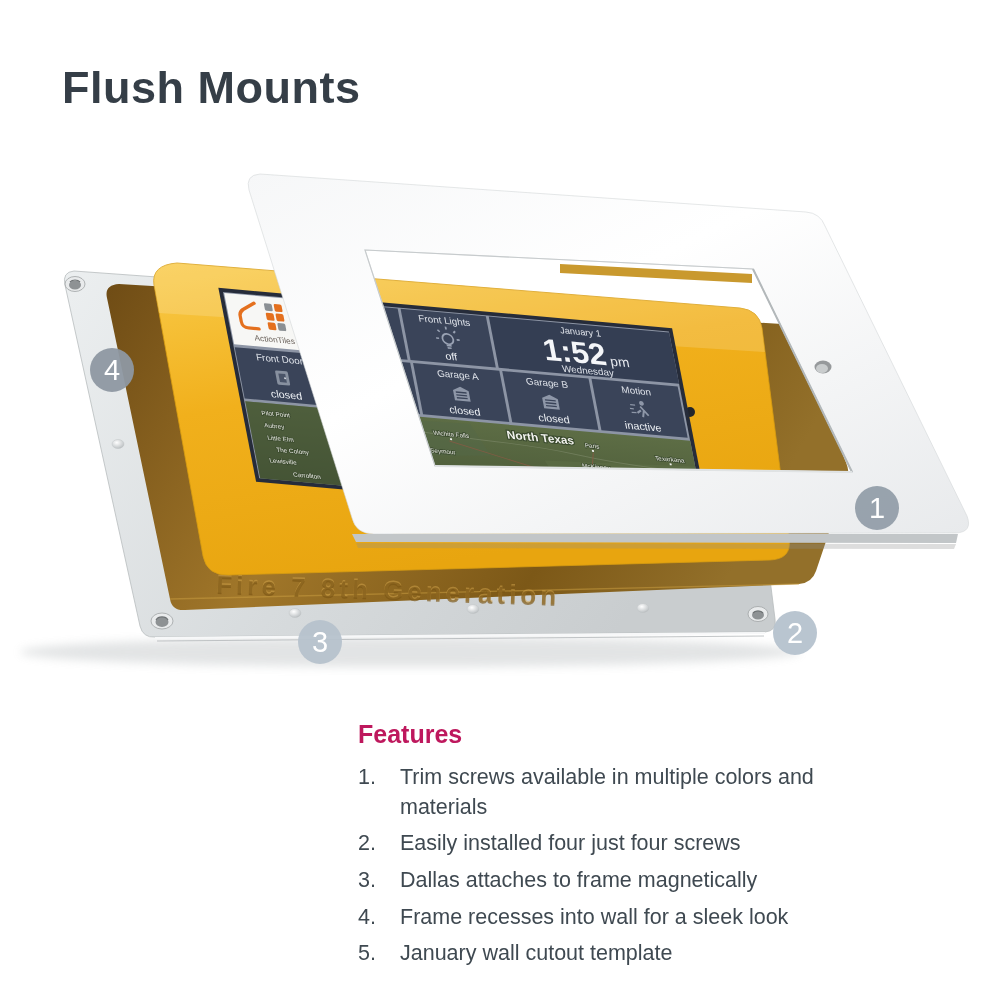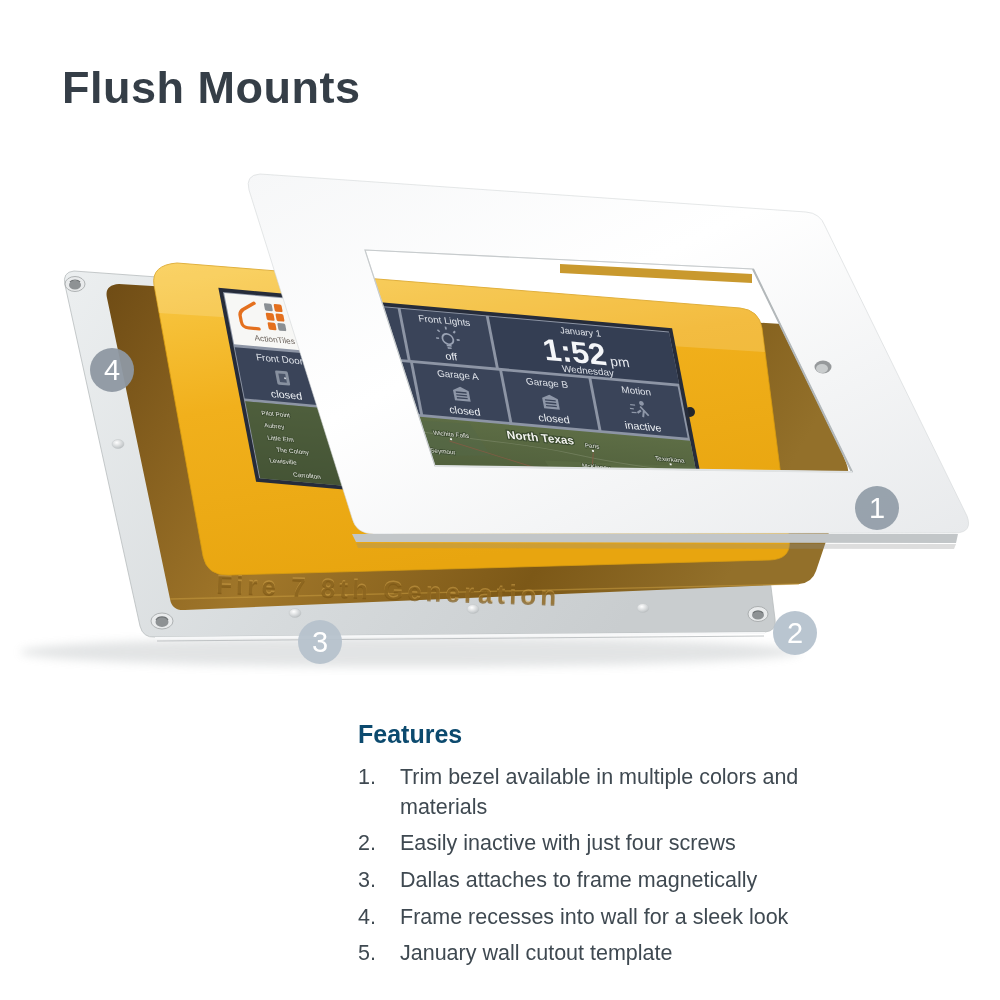--- a/index.html
+++ b/index.html
@@ -3,21 +3,21 @@
 <meta charset="utf-8">
 <style>
   html,body{margin:0;padding:0;}
   body{width:1000px;height:1000px;background:#ffffff;overflow:hidden;
        font-family:"Liberation Sans",sans-serif;}
   .page{position:relative;width:1000px;height:1000px;background:#fff;margin-top:22px;}
   .page-title{position:absolute;left:62px;top:40px;margin:0;
       font-size:45px;font-weight:800;letter-spacing:0.5px;color:#353e47;}
   .illustration{position:absolute;left:0;top:0;width:1000px;height:1000px;}
   .features{position:absolute;left:358px;top:698px;width:520px;color:#3f4951;}
-  .features h2{margin:0 0 14px 0;font-size:25px;font-weight:800;color:#0c4a6e;}
+  .features h2{margin:0 0 14px 0;font-size:25px;font-weight:800;color:#be185d;}
   .feature-item{display:flex;margin-bottom:7px;font-size:21.5px;line-height:1.38;}
   .feature-item .num{width:42px;flex:0 0 42px;}
   .feature-item .txt{flex:1;}
   svg text{font-family:"Liberation Sans",sans-serif;}
 </style>
 </head>
 <body>
 
 <div class="page">
 
@@ -276,25 +276,25 @@
     <g>
       <circle cx="112" cy="348" r="22" fill="#8e98a2" opacity="0.95"></circle>
       <text x="112" y="358" font-size="29" font-weight="300" fill="#ffffff" text-anchor="middle">4</text>
     </g>
   </svg>
 
   <div class="features">
     <h2>Features</h2>
     <div class="feature-item">
       <span class="num">1.</span>
-      <span class="txt">Trim bezel available in multiple colors and materials</span>
+      <span class="txt">Trim screws available in multiple colors and materials</span>
     </div>
     <div class="feature-item">
       <span class="num">2.</span>
-      <span class="txt">Easily inactive with just four screws</span>
+      <span class="txt">Easily installed four just four screws</span>
     </div>
     <div class="feature-item">
       <span class="num">3.</span>
       <span class="txt">Dallas attaches to frame magnetically</span>
     </div>
     <div class="feature-item">
       <span class="num">4.</span>
       <span class="txt">Frame recesses into wall for a sleek look</span>
     </div>
     <div class="feature-item">

